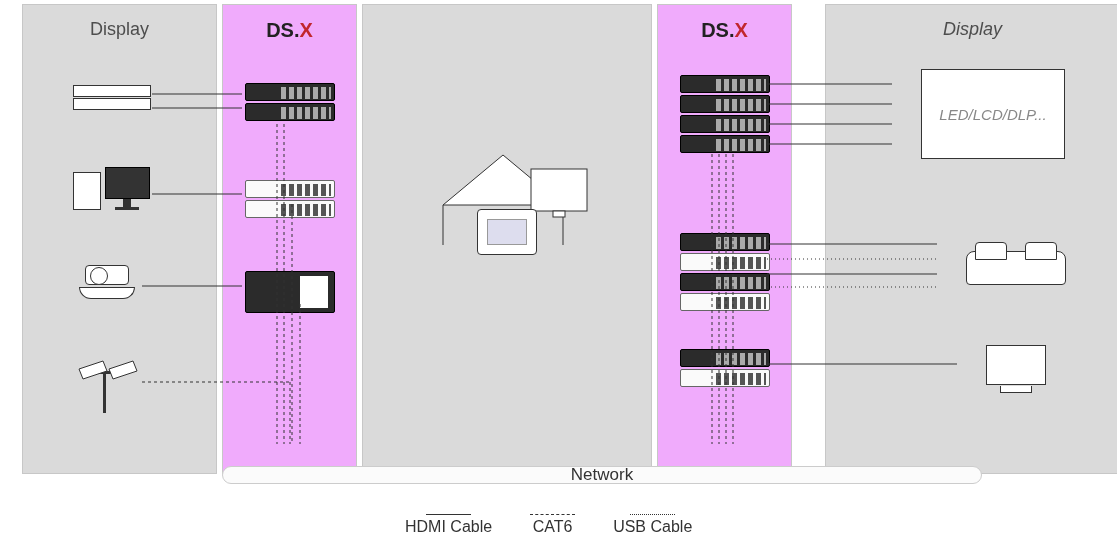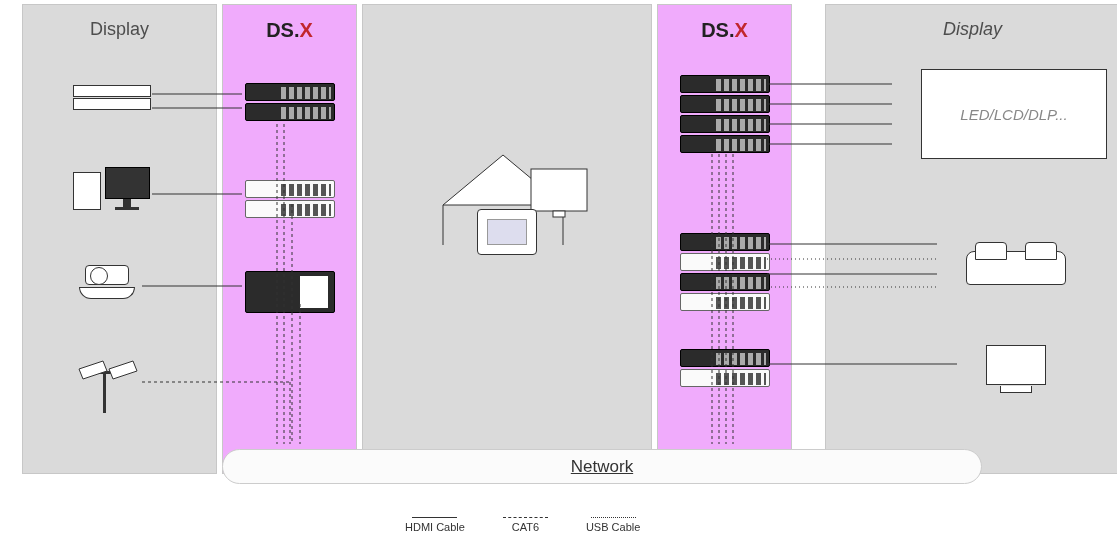--- a/index.html
+++ b/index.html
@@ -35,37 +35,36 @@
   .c1 { left: 0;   width: 195px; }
   .c2 { left: 200px; width: 135px; }
   .c3 { left: 340px; width: 290px; }
   .c4 { left: 635px; width: 135px; }
   .c5 { left: 803px; width: 295px; font-style: italic; }
 
   
   .network {
     position: absolute;
     left: 200px; bottom: 0;
-    width: 760px; height: 35px;
+    width: 760px; height: 18px;
     background: #fbfbfb;
     border: 1px solid #ccc;
     border-radius: 18px;
     display: flex; align-items: center; justify-content: center;
     font-size: 17px; color: #333;
     z-index: 5;
-    text-decoration: underline;
   }
 
   
   .legend {
     position: absolute;
     left: 405px; top: 510px;
     width: 360px; height: 30px;
     display: flex; align-items: center; gap: 38px;
-    font-size: 11px; color: #333;
+    font-size: 16px; color: #333;
   }
   .legend .item { display: flex; flex-direction: column; align-items: center; gap: 3px; }
   .legend .line { width: 45px; border-top: 1px solid #333; }
   .legend .line.dashed { border-top: 1px dashed #333; }
   .legend .line.dotted { border-top: 1px dotted #333; }
 
   
   svg.wires {
     position: absolute; inset: 0;
     width: 100%; height: 100%;
@@ -123,21 +122,21 @@
     width:60px; height:40px; border:1px solid #333; background:#fff;
     position:absolute;
   }
   .monitor::after {
     content:""; position:absolute; left:50%; transform:translateX(-50%);
     top:40px; width:30px; height:6px;
     border:1px solid #333; border-top:none; background:#fff;
   }
 
   .videowall {
-    position:absolute; width:186px; height:90px;
+    position:absolute; width:144px; height:90px;
     background:#fff; border:1px solid #333;
     display:flex; align-items:center; justify-content:center;
     color:#888; font-size:15px;
   }
   .tablet {
     position:absolute; left:36px; top:38px;
     width:60px; height:46px; background:#fff; border:1px solid #333;
     border-radius:4px;
     display:flex; align-items:center; justify-content:center;
   }

